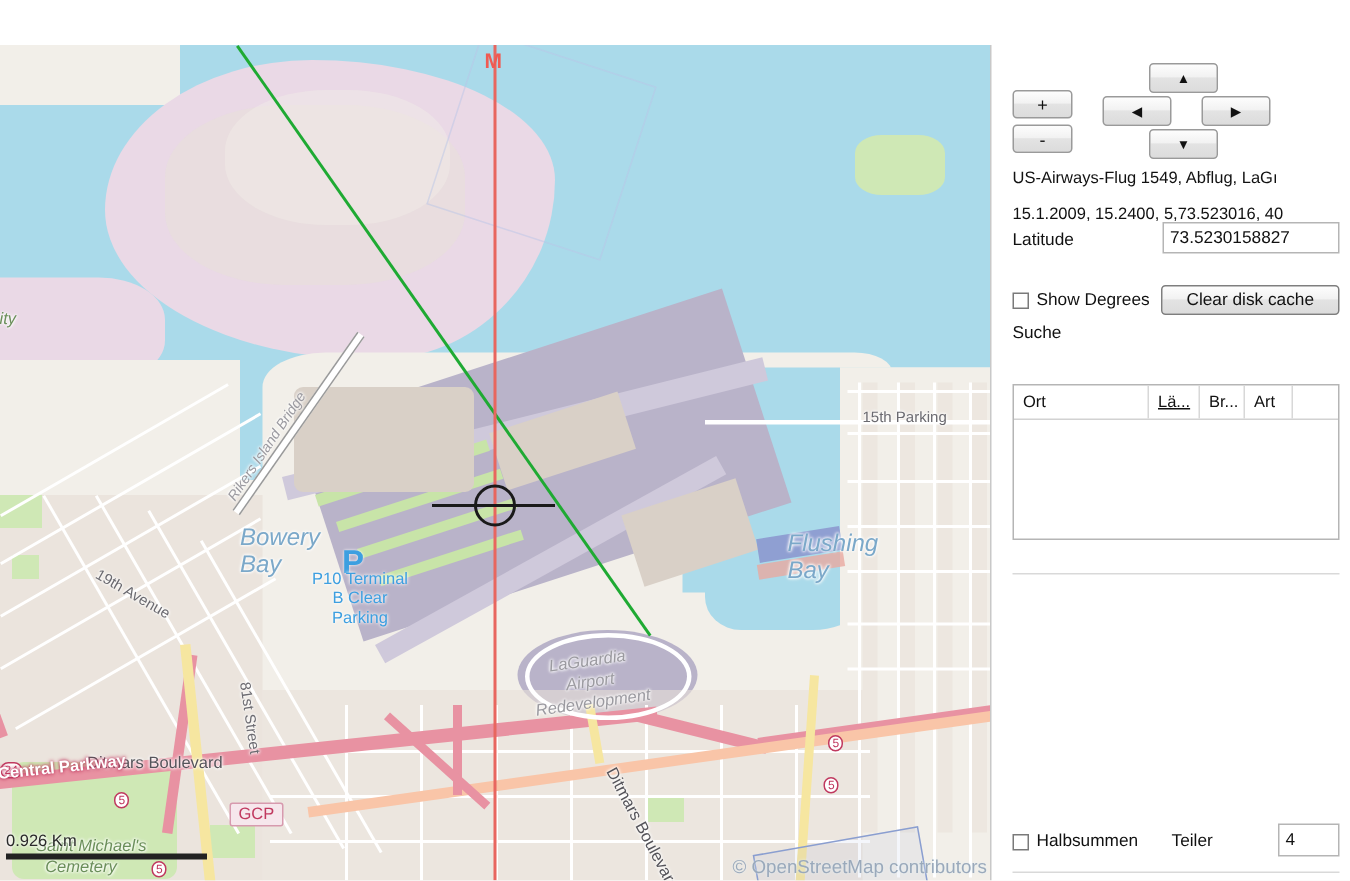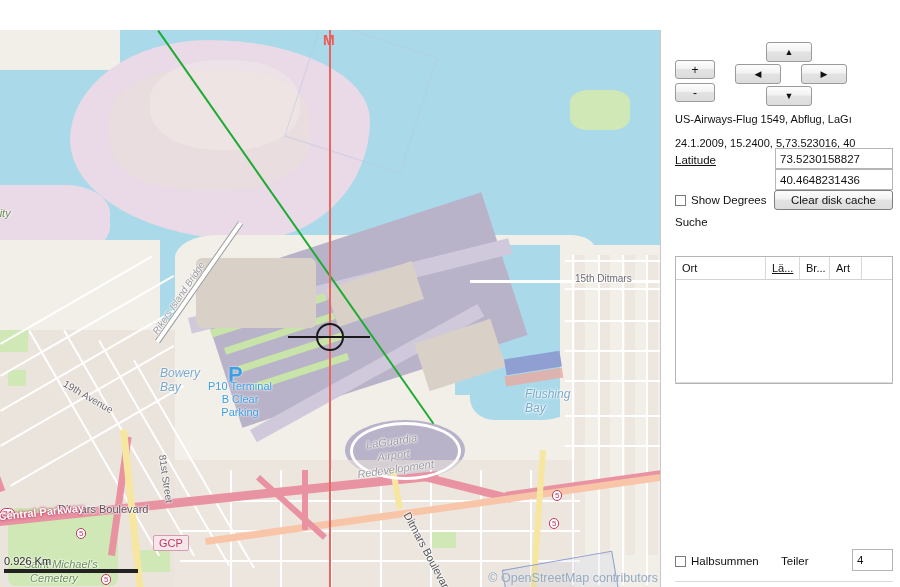--- a/index.html
+++ b/index.html
@@ -47,21 +47,21 @@
   .rd-motor{position:absolute;background:#e892a2;}
   .rd-yellow{position:absolute;background:#f6e6a0;}
   .apron{position:absolute;background:#b9b3c9;}
   .runway{position:absolute;background:#cfc9db;}
   .bld{position:absolute;background:#d9d0c7;}
   .grass{position:absolute;background:#c8e4a8;}
   .maplabel{position:absolute;color:#77767b;font-size:9px;white-space:nowrap;text-shadow:0 0 2px #fff,0 0 2px #fff,0 0 3px #fff;}
   .maplabel.park{color:#6b8f5a;}
   .maplabel.water-lab{color:#7ba8c9;font-style:italic;}
   .maplabel.grayit{color:#9b9aa0;font-style:italic;}
-  .maplabel.big{font-size:12px;margin-top:16px;}
+  .maplabel.big{font-size:16px;}
   .plabel{position:absolute;color:#3d9fe0;font-size:11px;text-align:center;line-height:13px;text-shadow:0 0 2px #fff,0 0 3px #fff;}
   .pmark{position:absolute;color:#3d9fe0;font-size:22px;font-weight:bold;text-shadow:0 0 2px #fff;}
 
   .vline{position:absolute;width:1.5px;background:#e8665f;}
   .m-marker{position:absolute;color:#f05a52;font-size:14px;font-weight:bold;font-family:"Liberation Sans",sans-serif;}
   .gline{position:absolute;height:1.6px;background:#1faa33;transform-origin:0 0;}
   .crosshair{position:absolute;width:28px;height:28px;border:2px solid #1a1a1a;border-radius:50%;box-sizing:border-box;}
   .crossbar{position:absolute;height:1.6px;background:#1a1a1a;}
 
   .scalebar{position:absolute;left:4px;bottom:14px;margin-top:17px;}
@@ -236,22 +236,22 @@
     <div class="shield" style="left:76px;top:498px;">5</div>
     <div class="shield" style="left:101px;top:544px;">5</div>
 
     <div class="shield" style="left:549px;top:488px;">5</div>
     <div class="shield" style="left:552px;top:460px;">5</div>
 
     <div class="gcp-badge" style="left:153px;top:505px;">GCP</div>
 
     <div class="maplabel grayit" style="left:150px;top:300px;transform:rotate(-56deg);transform-origin:0 0;font-size:9.5px;">Rikers Island Bridge</div>
     <div class="maplabel water-lab big" style="left:160px;top:320px;">Bowery<br>Bay</div>
-    <div class="maplabel water-lab big" style="left:525px;top:341px;">Flushing<br>Bay</div>
-    <div class="maplabel" style="left:575px;top:243px;font-size:10px;color:#6b6a70;">15th Ditmars</div>
+    <div class="maplabel water-lab big" style="left:525px;top:324px;">Flushing<br>Bay</div>
+    <div class="maplabel" style="left:575px;top:243px;font-size:10px;color:#6b6a70;">15th Parking</div>
     <div class="maplabel" style="left:67px;top:348px;transform:rotate(30deg);transform-origin:0 0;font-size:10px;color:#6b6a70;">19th Avenue</div>
     <div class="maplabel" style="left:168px;top:424px;transform:rotate(82deg);transform-origin:0 0;font-size:10px;color:#6b6a70;">81st Street</div>
     <div class="maplabel" style="left:58px;top:473px;font-size:11px;color:#55545a;">Ditmars Boulevard</div>
     <div class="maplabel" style="left:412px;top:480px;transform:rotate(62deg);transform-origin:0 0;font-size:11px;color:#55545a;">Ditmars Boulevard</div>
     <div class="maplabel" style="left:-8px;top:481px;transform:rotate(-6deg);transform-origin:0 0;font-size:11px;color:#fff;font-weight:bold;text-shadow:0 0 2px #c0395f,0 0 3px #c0395f;">l Central Parkway</div>
     <div class="maplabel park" style="left:24px;top:527px;font-size:11px;font-style:italic;line-height:14px;">Saint Michael's<br>&nbsp;&nbsp;Cemetery</div>
     <div class="maplabel park" style="left:-4px;top:177px;font-size:11px;font-style:italic;">rity</div>
     <div class="maplabel grayit" style="left:355px;top:404px;font-size:11px;line-height:14px;text-align:center;transform:rotate(-8deg);">LaGuardia<br>Airport<br>Redevelopment</div>
 
     <div class="pmark" style="left:228px;top:332px;">P</div>
@@ -280,35 +280,34 @@
     <div class="nav-area">
       <div class="btn zoom" style="left:14px;top:30px;">+</div>
       <div class="btn zoom" style="left:14px;top:53px;">-</div>
       <div class="btn arrow" style="left:105px;top:12px;">▲</div>
       <div class="btn arrow" style="left:74px;top:34px;">◀</div>
       <div class="btn arrow" style="left:140px;top:34px;">▶</div>
       <div class="btn arrow" style="left:105px;top:56px;">▼</div>
     </div>
 
     <div class="info-line" style="left:14px;top:83px;width:218px;">US-Airways-Flug 1549, Abflug, LaGı</div>
-    <div class="info-line" style="left:14px;top:107px;width:218px;">24.1.2009, 15.2400, 5,73.523016, 40</div>
-
-    <div class="lbl" style="left:14px;top:124px;text-decoration:underline;">Latitude</div>
+    <div class="info-line" style="left:14px;top:107px;width:218px;">15.1.2009, 15.2400, 5,73.523016, 40</div>
+
+    <div class="lbl" style="left:14px;top:124px;">Latitude</div>
     <div class="tf" style="left:114px;top:118px;width:118px;height:21px;">73.5230158827</div>
-    <div class="tf" style="left:114px;top:139px;width:118px;height:21px;">40.4648231436</div>
 
     <div class="chk" style="left:14px;top:164px;">
       <span class="chkbox"></span>
       <span>Show Degrees</span>
     </div>
     <div class="btn normal" style="left:113px;top:160px;width:119px;">Clear disk cache</div>
 
     <div class="lbl" style="left:14px;top:186px;">Suche</div>
 
-    <div class="tbl" style="left:14px;top:226px;width:218px;height:128px;">
+    <div class="tbl" style="left:14px;top:226px;width:218px;height:104px;">
       <div class="tbl-head">
         <div class="th" style="width:90px;">Ort</div>
         <div class="th" style="width:34px;text-decoration:underline;">Lä...</div>
         <div class="th" style="width:30px;">Br...</div>
         <div class="th" style="width:32px;">Art</div>
         <div class="th" style="width:30px;border-right:none;"></div>
       </div>
     </div>
 
     <div class="hr" style="left:14px;top:352px;width:218px;"></div>

